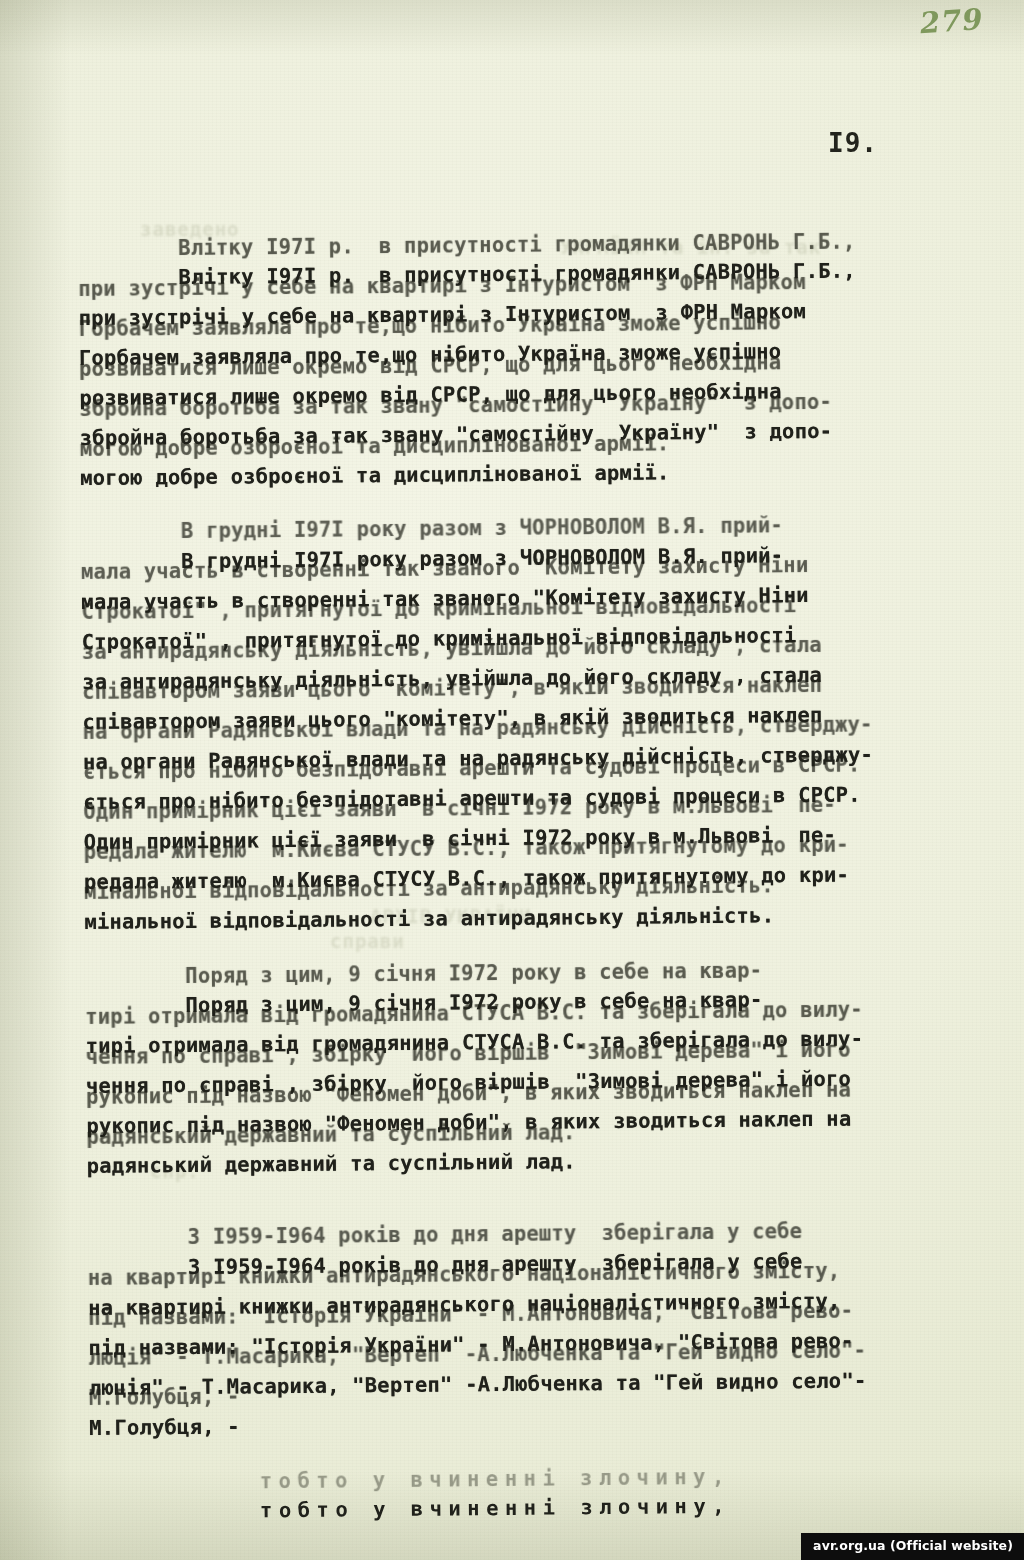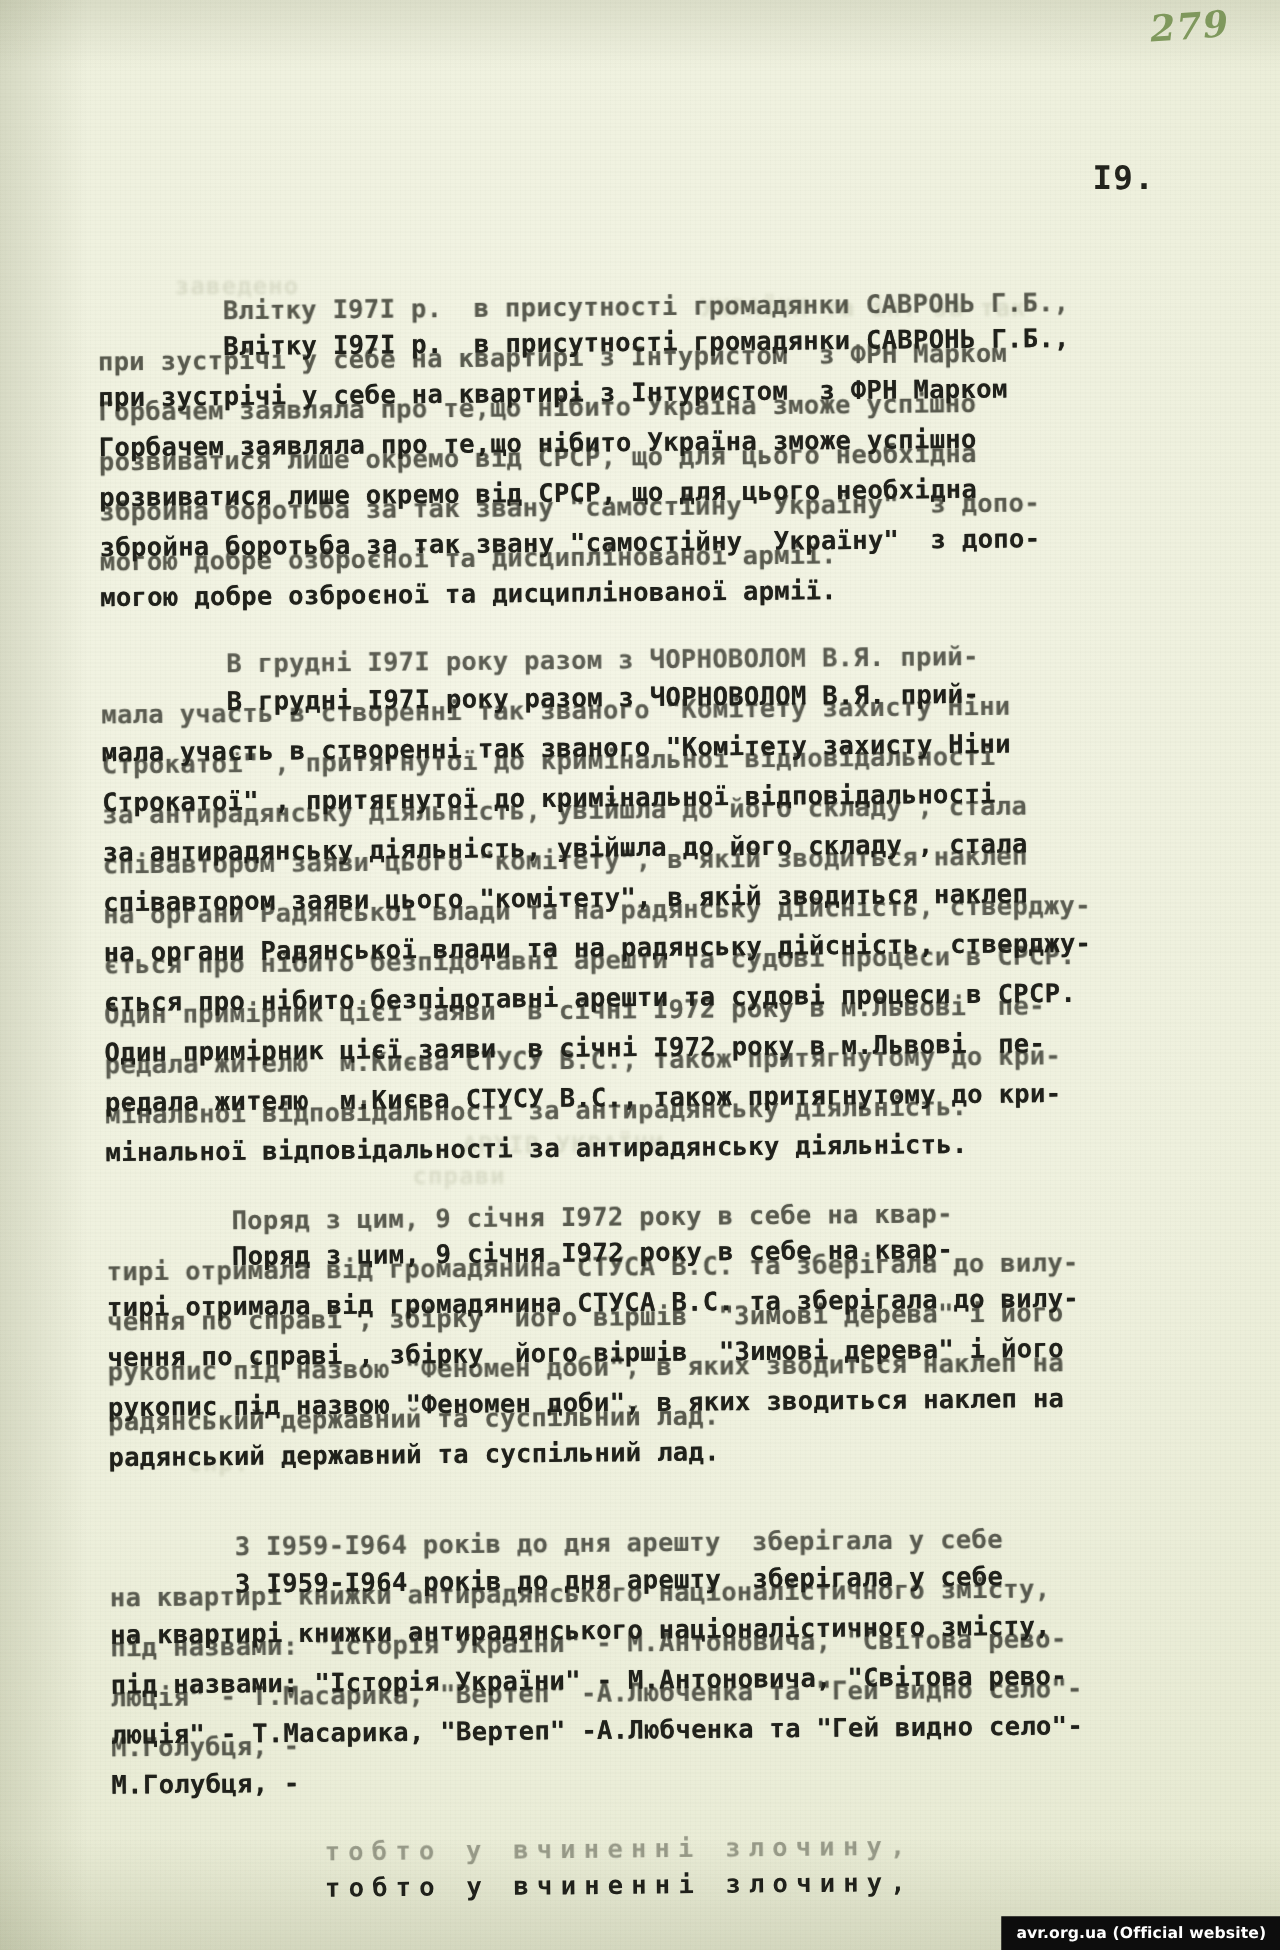--- a/index.html
+++ b/index.html
@@ -78,21 +78,20 @@
 
   
   .pageno {
     position: absolute;
     top: 128px;
     left: 828px;
     font-size: 26px;
     font-weight: 700;
     color: #23241d;
     letter-spacing: 1px;
-    margin-left: 46px;
   }
 
   
   .body {
     position: absolute;
     left: 78px;
     top: 258px;
     width: 880px;
   }
 

